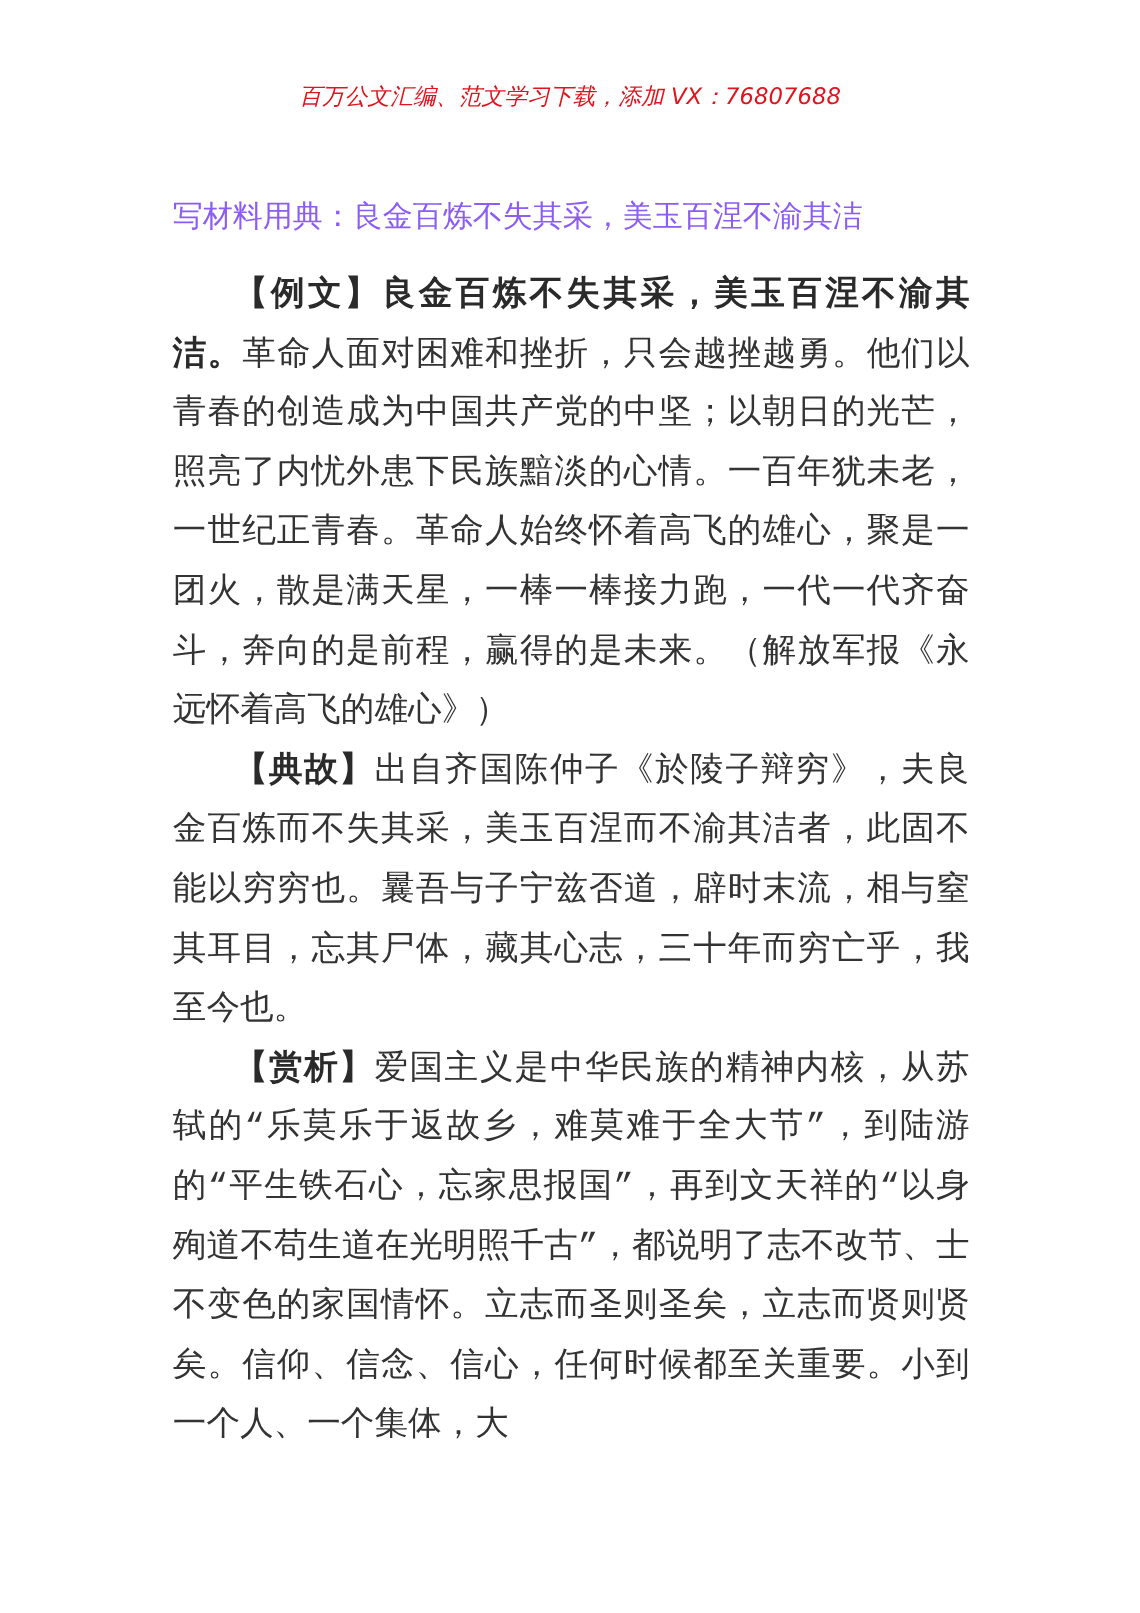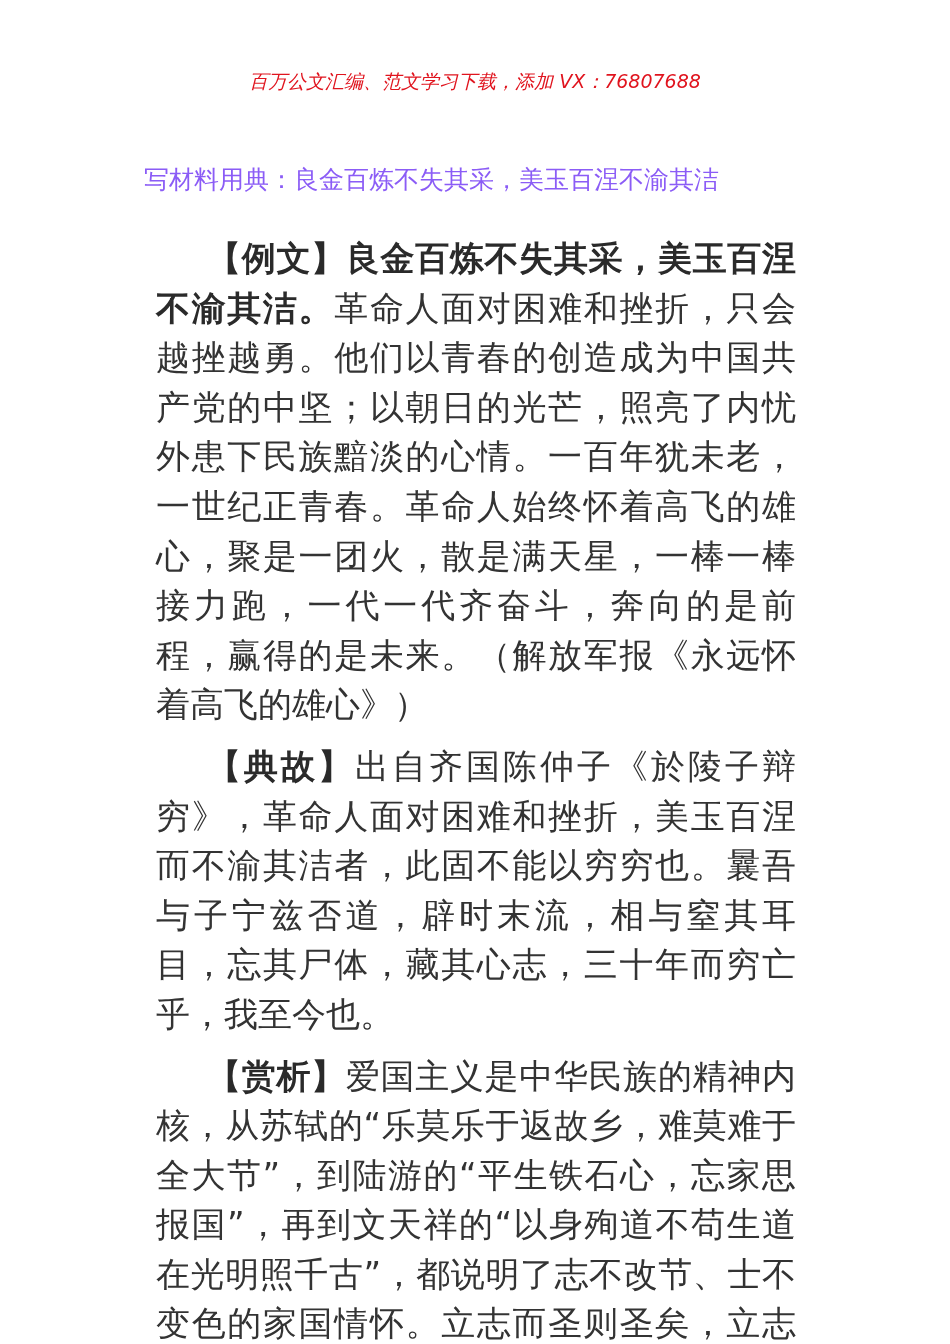--- a/index.html
+++ b/index.html
@@ -37,37 +37,38 @@
       color: #8b5cf6;
       white-space: nowrap;
     }
     .content {
       position: absolute;
       top: 222px;
       left: 144px;
       width: 664px;
     }
     .para {
-      margin: 12px;
-      font-size: 34px;
+      margin: 0;
+      font-size: 28px;
       line-height: 49.6px;
       text-indent: 51px;
       text-align: justify;
       color: #333333;
       word-break: break-all;
+      font-family: Liberation Mono, monospace;
     }
     .para .bold {
       font-weight: bold;
       color: #2a2a2a;
     }
   </style>
 </head>
 <body>
 
 <div class="header-banner">百万公文汇编、范文学习下载，添加 VX：76807688</div>
 
 <div class="doc-title">写材料用典：良金百炼不失其采，美玉百涅不渝其洁</div>
 
 <div class="content">
   <p class="para"><span class="bold">【例文】</span><span class="bold">良金百炼不失其采，美玉百涅不渝其洁。</span><span>革命人面对困难和挫折，只会越挫越勇。他们以青春的创造成为中国共产党的中坚；以朝日的光芒，照亮了内忧外患下民族黯淡的心情。一百年犹未老，一世纪正青春。革命人始终怀着高飞的雄心，聚是一团火，散是满天星，一棒一棒接力跑，一代一代齐奋斗，奔向的是前程，赢得的是未来。（解放军报《永远怀着高飞的雄心》）</span></p>
-  <p class="para"><span class="bold">【典故】</span><span>出自齐国陈仲子《於陵子辩穷》，革命人面对困难和挫折，美玉百涅而不渝其洁者，此固不能以穷穷也。曩吾与子宁兹否道，辟时末流，相与窒其耳目，忘其尸体，藏其心志，三十年而穷亡乎，我至今也。</span></p>
+  <p class="para"><span class="bold">【典故】</span><span>出自齐国陈仲子《於陵子辩穷》，夫良金百炼而不失其采，美玉百涅而不渝其洁者，此固不能以穷穷也。曩吾与子宁兹否道，辟时末流，相与窒其耳目，忘其尸体，藏其心志，三十年而穷亡乎，我至今也。</span></p>
   <p class="para"><span class="bold">【赏析】</span><span>爱国主义是中华民族的精神内核，从苏轼的“乐莫乐于返故乡，难莫难于全大节”，到陆游的“平生铁石心，忘家思报国”，再到文天祥的“以身殉道不苟生道在光明照千古”，都说明了志不改节、士不变色的家国情怀。立志而圣则圣矣，立志而贤则贤矣。信仰、信念、信心，任何时候都至关重要。小到一个人、一个集体，大</span></p>
 </div>
 
 </body></html>

